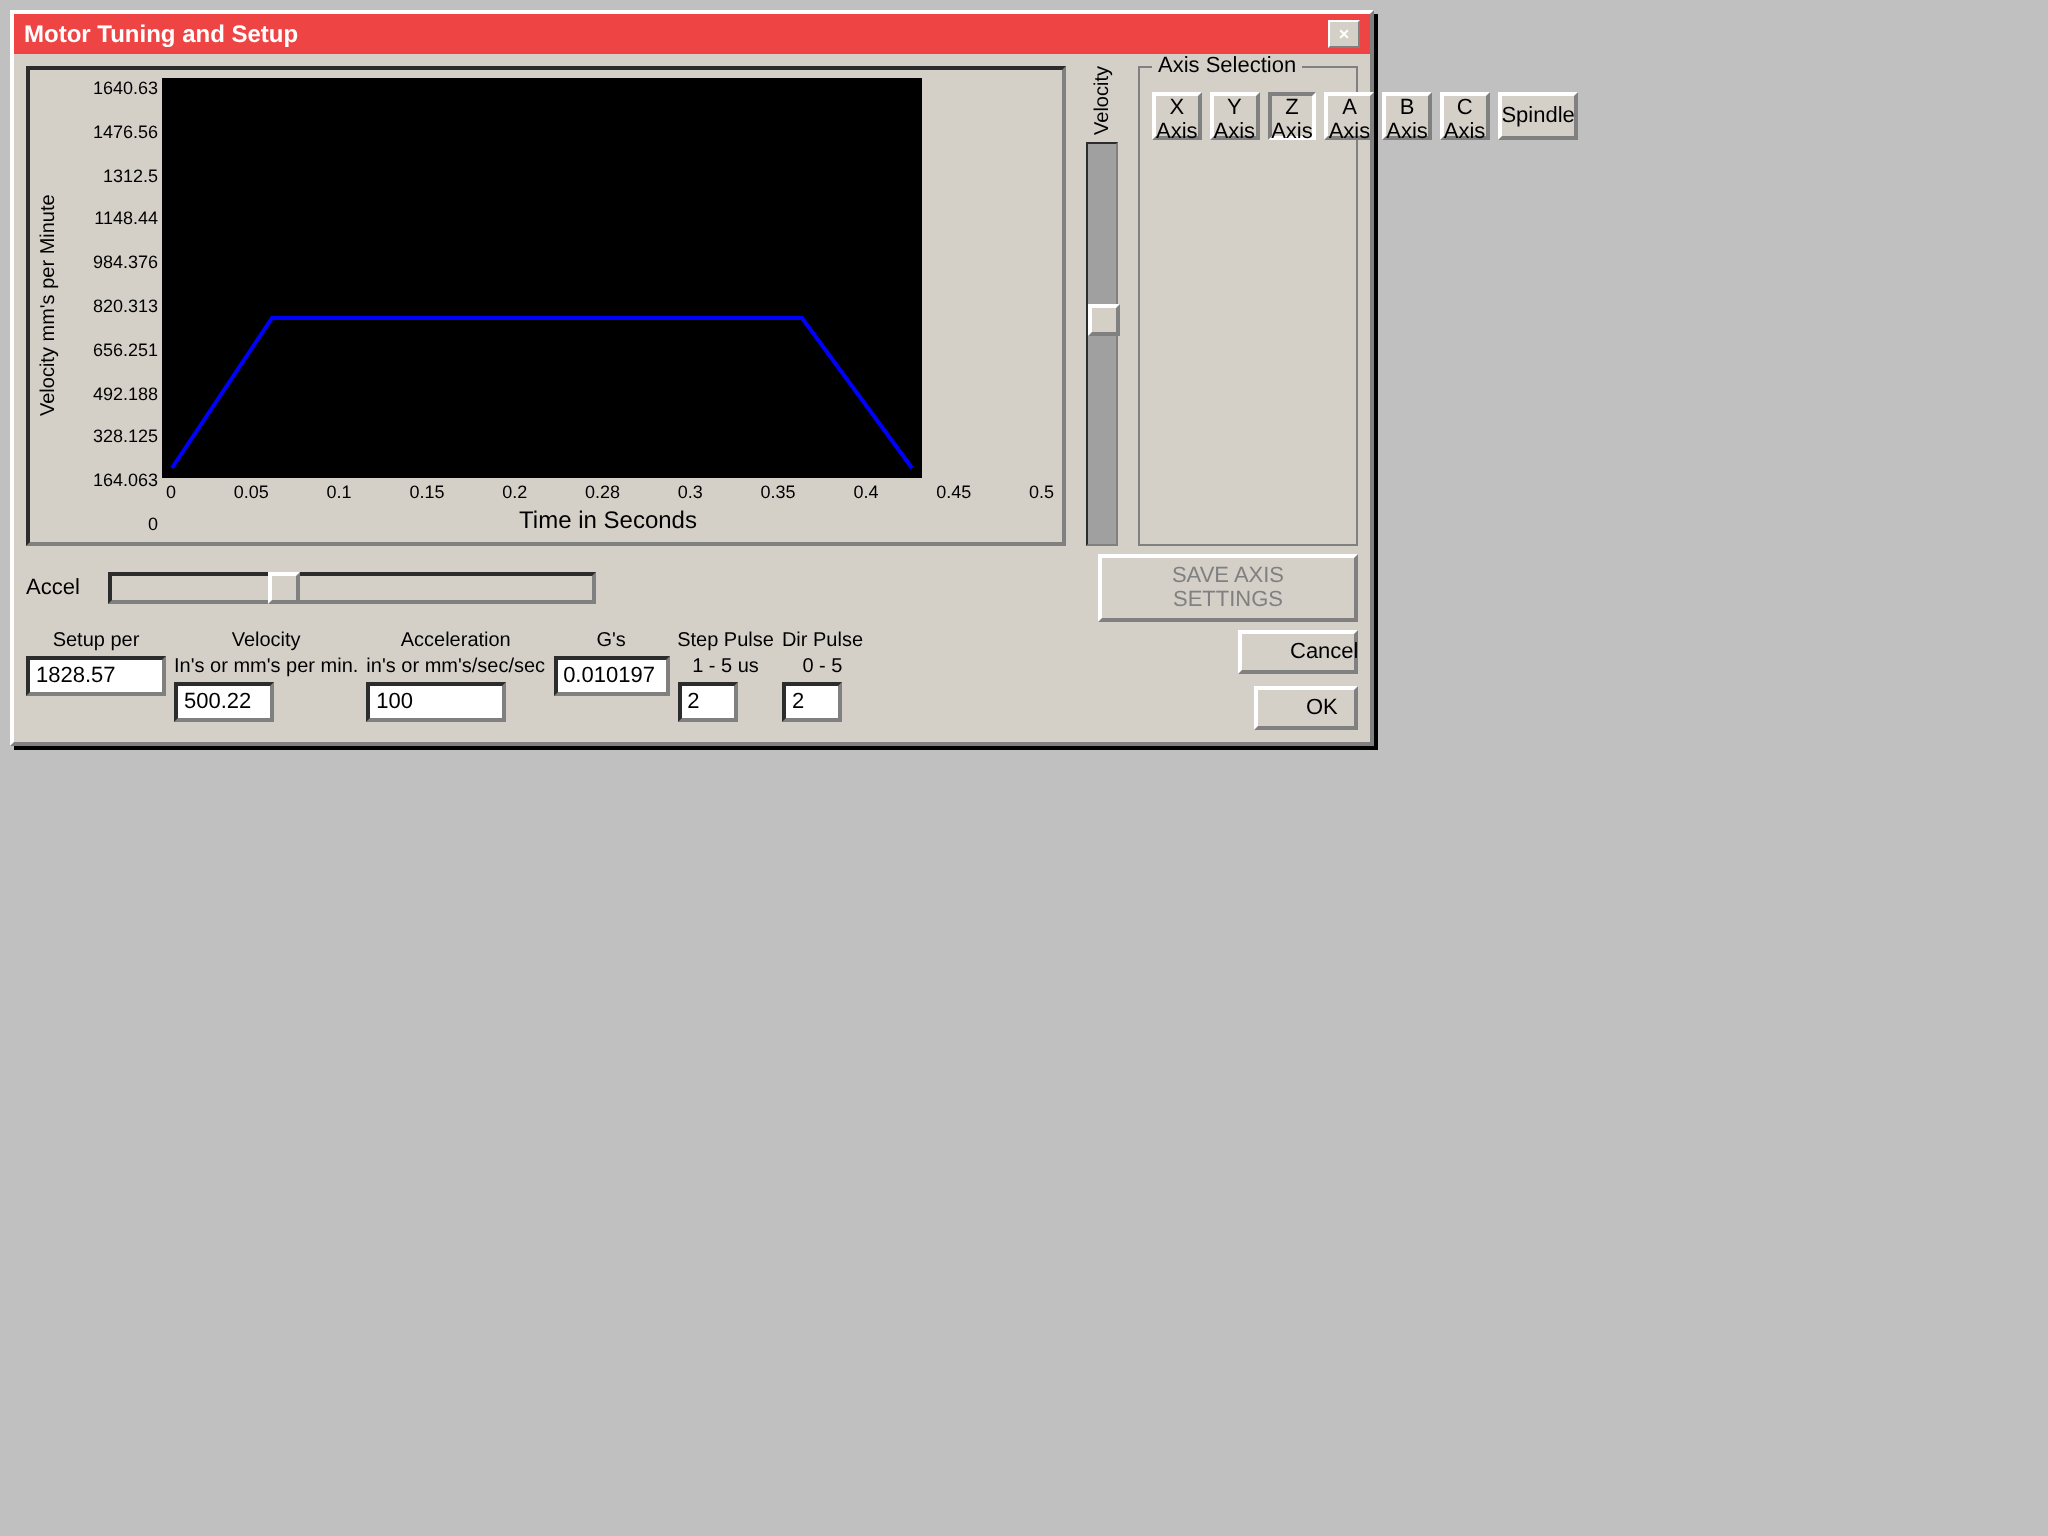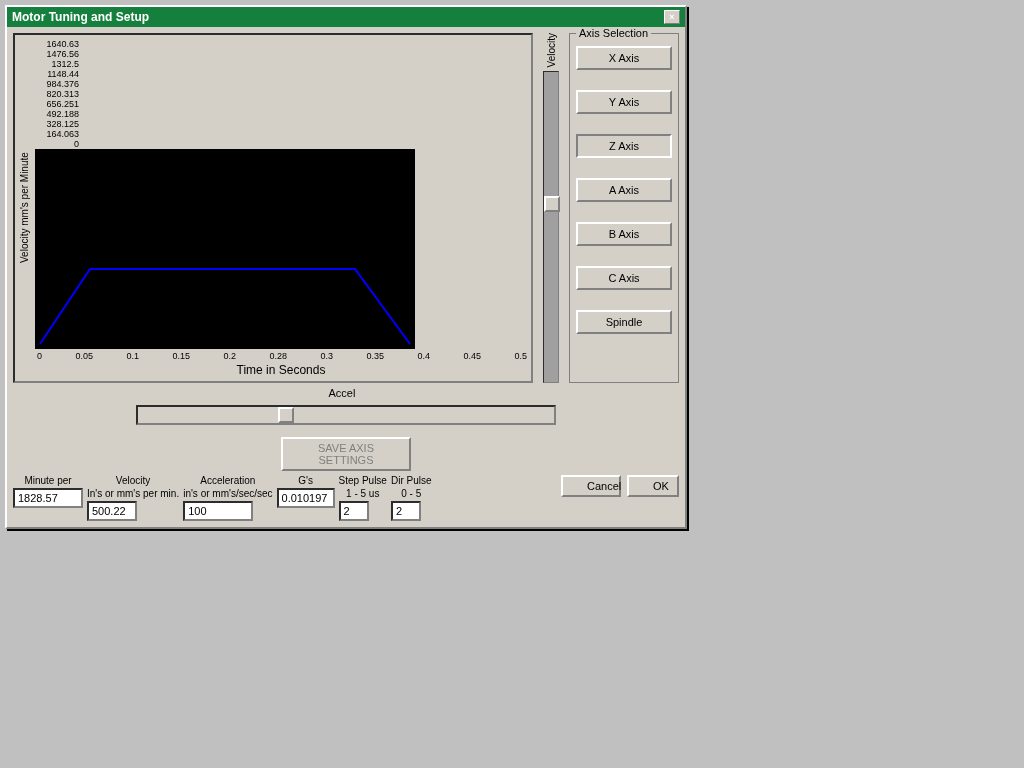--- a/index.html
+++ b/index.html
@@ -13,21 +13,21 @@
       top: 5px;
       left: 5px;
       width: 682px;
       background: #d4d0c8;
       border: 2px solid #808080;
       border-top: 2px solid #ffffff;
       border-left: 2px solid #ffffff;
       box-shadow: 2px 2px 0 #000;
     }
     .title-bar {
-      background: #15803d;
+      background: #ef4444;
       color: white;
       padding: 3px 5px;
       display: flex;
       justify-content: space-between;
       align-items: center;
       font-size: 12px;
       font-weight: bold;
     }
     .title-bar-buttons {
       display: flex;
@@ -183,21 +183,20 @@
     
     .bottom-controls {
       display: flex;
       flex-direction: column;
       gap: 4px;
     }
     .accel-row {
       display: flex;
       align-items: center;
       gap: 6px;
-      flex-direction: column;
     }
     .accel-label {
       font-size: 11px;
       width: 35px;
     }
     .h-slider {
       flex: 1;
       -webkit-appearance: none;
       height: 16px;
       background: #d4d0c8;
@@ -272,21 +271,21 @@
     </div>
   </div>
 
   <div class="window-body">
     <div class="main-row">
 
       <div class="chart-container">
         <div class="chart-inner">
           <div class="chart-content">
             <div class="y-axis-label">Velocity mm's per Minute</div>
-            <div class="chart-with-yvalues" style="flex:1; display:flex; flex-direction:column;">
+            <div class="chart-with-yvalues" style="flex:1; display:flex; flex-direction:row;">
               <div class="y-values">
 
               <div>1640.63</div>
                   <div>1476.56</div>
                   <div>1312.5</div>
                   <div>1148.44</div>
                   <div>984.376</div>
                   <div>820.313</div>
                   <div>656.251</div>
                   <div>492.188</div>
@@ -328,21 +327,21 @@
 
         <div class="velocity-slider-area">
           <div class="velocity-label">Velocity</div>
           <div class="v-slider-track">
             <div class="v-slider-thumb" style="top:40%;"></div>
           </div>
         </div>
 
         <div class="groupbox" style="width:110px;">
           <span class="groupbox-title">Axis Selection</span>
-          <div id="axis-buttons" style="display:flex;flex-direction:column;gap:20px;margin-top:4px;">
+          <div id="axis-buttons" style="display:flex;flex-direction:row;gap:4px;margin-top:4px;">
           <button class="axis-btn">X Axis</button>
               <button class="axis-btn">Y Axis</button>
               <button class="axis-btn active">Z Axis</button>
               <button class="axis-btn">A Axis</button>
               <button class="axis-btn">B Axis</button>
               <button class="axis-btn">C Axis</button>
               <button class="axis-btn">Spindle</button>
             </div>
         </div>
       </div>
@@ -354,21 +353,21 @@
         <span class="accel-label">Accel</span>
         <input type="range" class="h-slider" value="35" min="0" max="100" style="width: 420px;">
 
         <div style="flex:1;"></div>
         <button class="save-btn" disabled="" style="width:130px;font-size:11px;">SAVE AXIS SETTINGS</button>
       </div>
 
       <div style="display:flex; gap:4px; align-items:flex-start;">
 
         <div class="field-group">
-          <div class="field-label">Minute per</div>
+          <div class="field-label">Setup per</div>
           <input type="text" class="field-input" style="width: 70px;" value="1828.57">
         </div>
 
         <div class="field-group">
           <div class="field-label">Velocity</div>
           <div class="field-label">In's or mm's per min.</div>
           <input type="text" class="field-input" style="width: 50px;" value="500.22">
         </div>
 
         <div class="field-group">
@@ -388,20 +387,20 @@
           <input type="text" class="field-input" style="width: 30px;" value="2">
         </div>
 
         <div class="field-group">
           <div class="field-label">Dir Pulse</div>
           <div class="field-label">0 - 5</div>
           <input type="text" class="field-input" style="width: 30px;" value="2">
         </div>
 
         <div style="flex:1;"></div>
-        <div style="display:flex; align-items:flex-end; gap:6px;">
+        <div style="display:flex; align-items:flex-end; gap:6px;flex-direction:column;">
           <button class="save-btn" style="width:60px;">Cancel</button>
           <button class="save-btn" style="width:50px;">OK</button>
         </div>
       </div>
     </div>
   </div>
 </div>
 
 </body></html>

